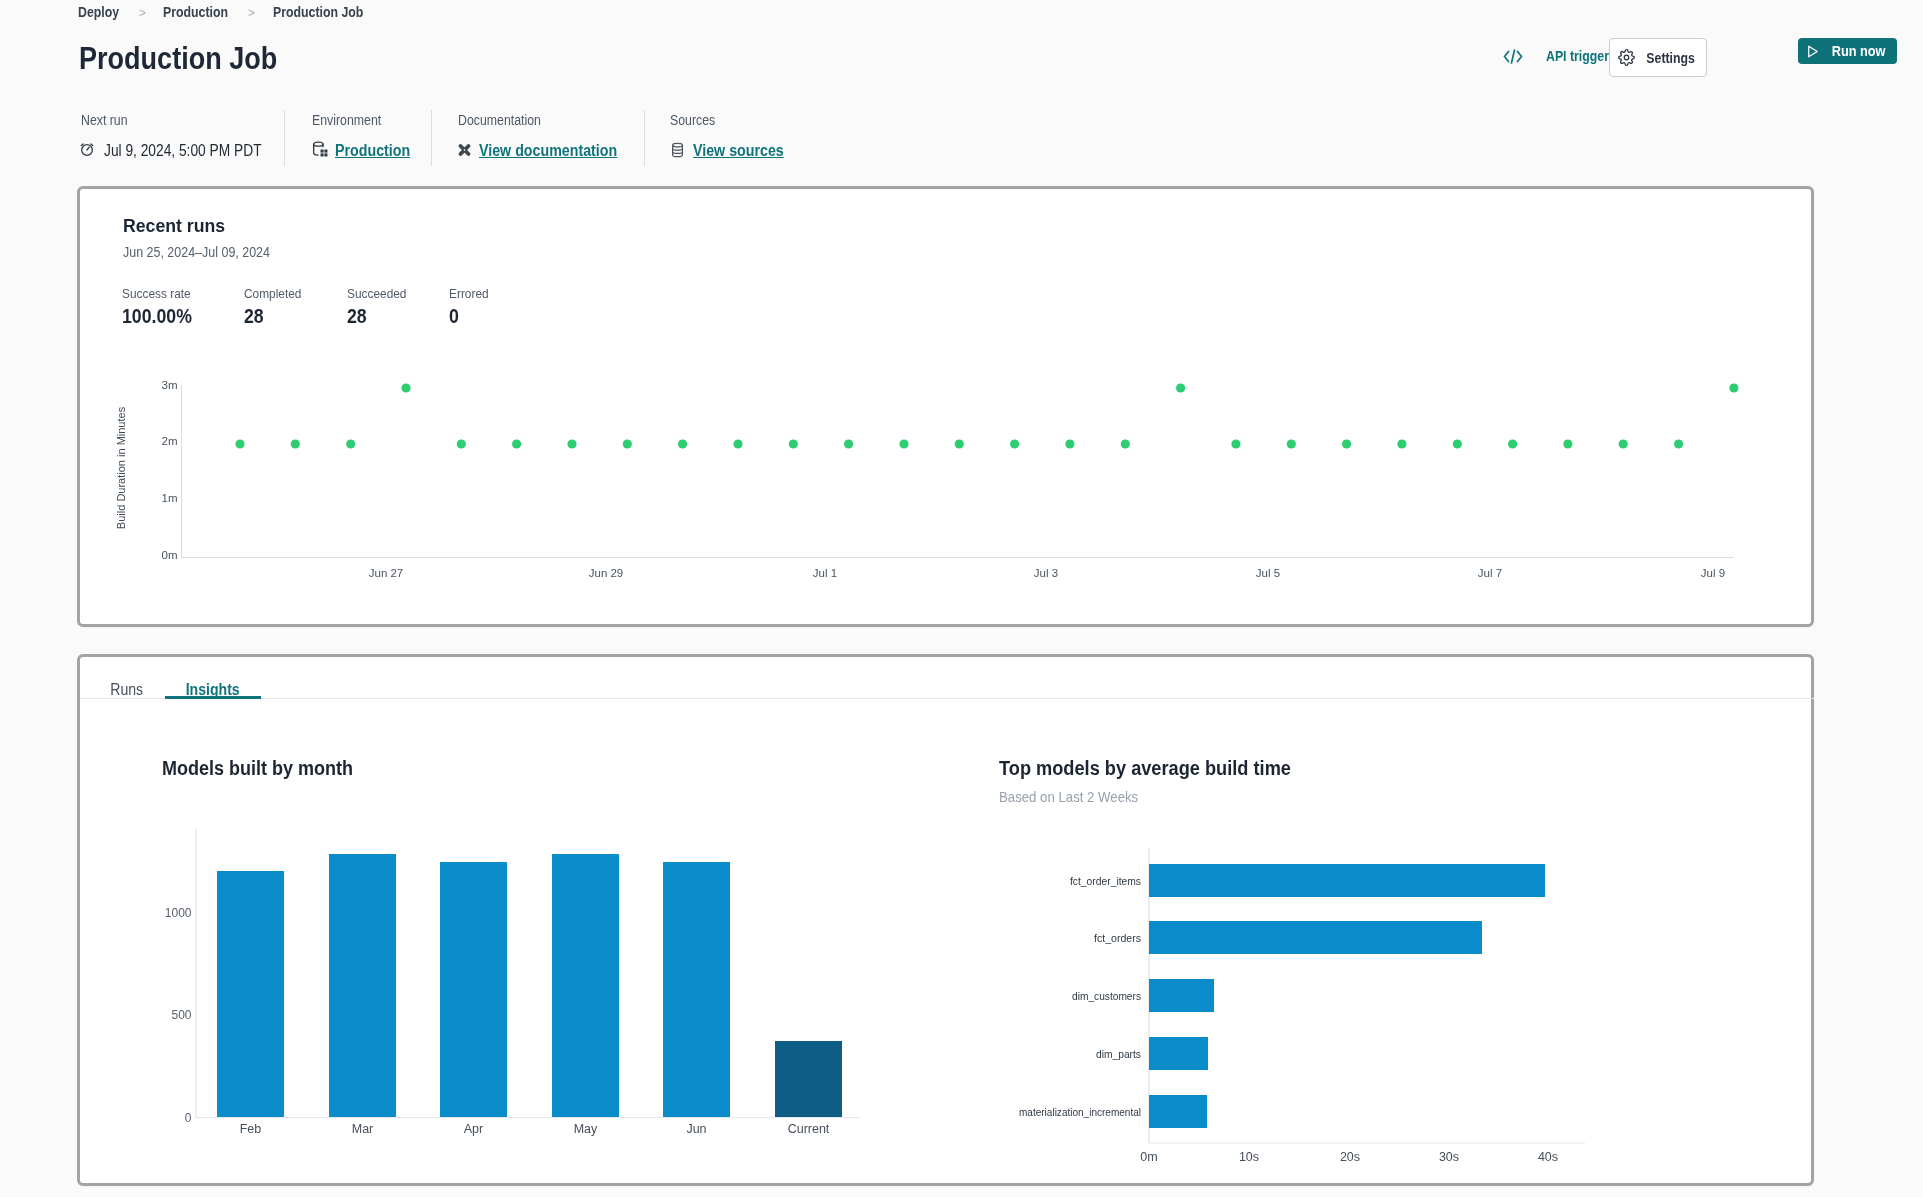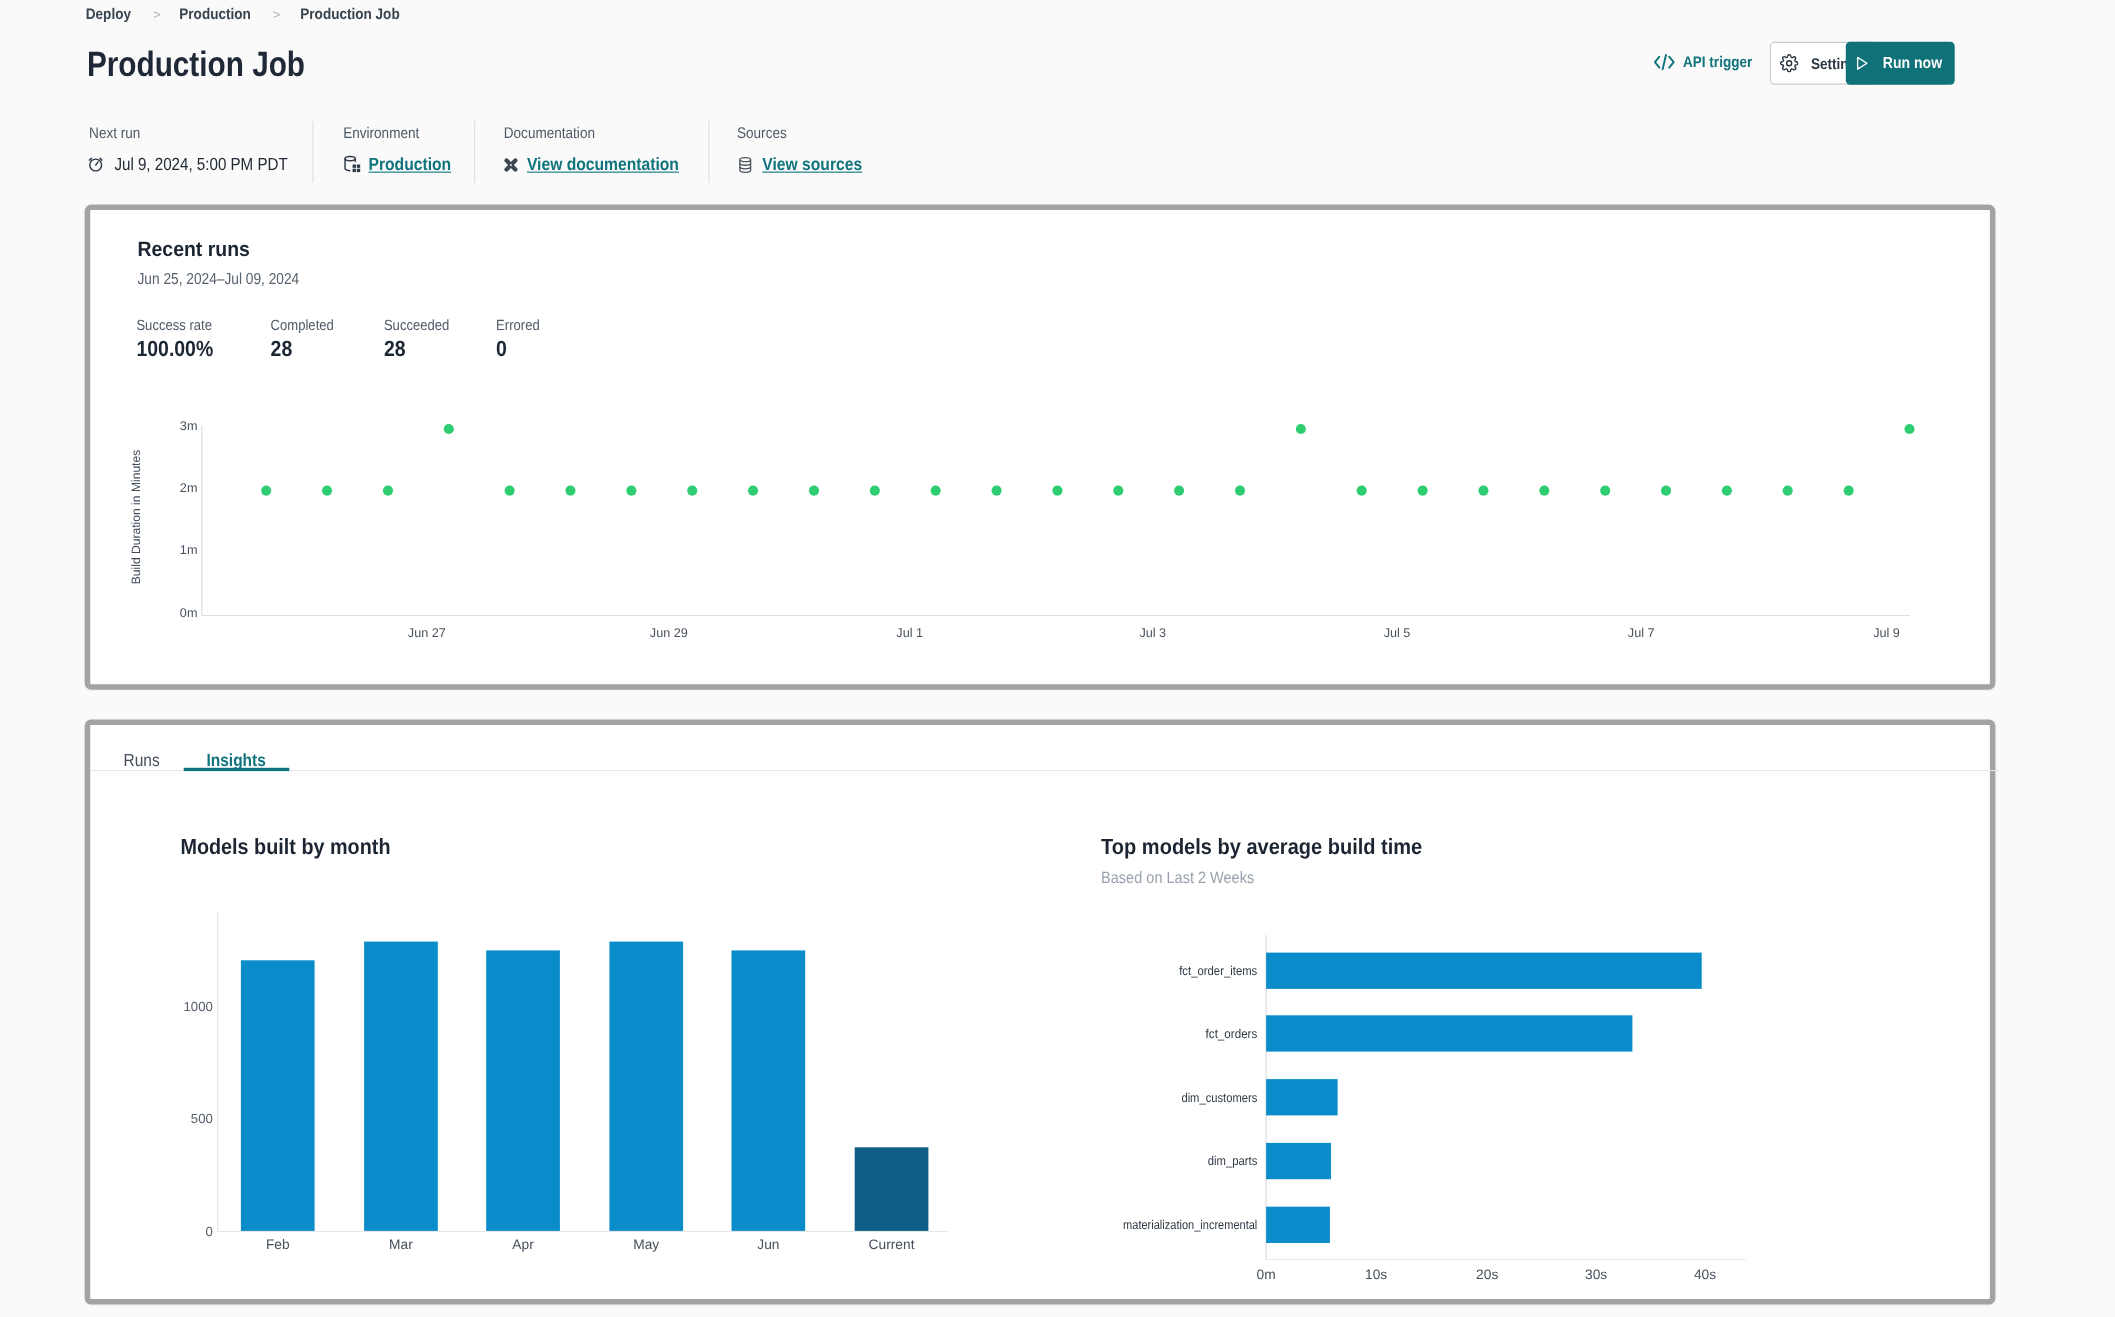--- a/index.html
+++ b/index.html
@@ -1,52 +1,52 @@
 <!DOCTYPE html>
 <html><head>
 <meta charset="utf-8">
 <style>
   * { margin:0; padding:0; box-sizing:border-box; }
   html,body { width:1923px; height:1197px; background:#fafafa; font-family:"Liberation Sans",sans-serif; }
   .abs { position:absolute; }
   #page { position:relative; width:1923px; height:1197px; overflow:hidden;border-radius:30px; }
-  .card { position:absolute; background:#fff; border:5px solid #a3a3a3; border-radius:6px; box-shadow:0 1px 2px rgba(16,24,40,.04); }
+  .card { position:absolute; background:#fff; border:3px solid #a3a3a3; border-radius:6px; box-shadow:0 1px 2px rgba(16,24,40,.04); }
   a.lnk { color:#0e737b; text-decoration:underline; font-weight:600; font-size:16px; transform:scaleX(0.89); transform-origin:0 0; }
   .lbl { font-size:14px; color:#4d5966; transform:scaleX(0.88); transform-origin:0 0; }
   .bc { font-size:14px; font-weight:600; color:#39434e; transform:scaleX(0.88); transform-origin:0 0; line-height:15px; }
   .ct { display:inline-block; transform:scaleX(0.88); }
 </style>
 </head>
 <body>
 <div id="page">
 
   <div class="abs bc" style="left:78px; top:5px;">Deploy</div>
   <div class="abs" style="left:139px; top:6px; color:#a8afb8; font-size:12px;">&gt;</div>
   <div class="abs bc" style="left:163px; top:5px;">Production</div>
   <div class="abs" style="left:248px; top:6px; color:#a8afb8; font-size:12px;">&gt;</div>
   <div class="abs bc" style="left:273px; top:5px; font-weight:700;">Production Job</div>
 
   <div class="abs" style="left:79px; top:42px; font-size:32px; line-height:32px; font-weight:700; color:#1e2836; transform:scaleX(0.845); transform-origin:0 0;">Production Job</div>
 
-  <div class="abs" style="left:1503px; top:48px; display:flex; align-items:center; color:#0e737b; font-weight:600; font-size:14px;">
+  <div class="abs" style="left:1503px; top:48px; display:flex; align-items:center; color:#0e737b; font-weight:600; font-size:14px;gap:16px;">
     <svg width="20" height="15" viewBox="0 0 20 15" style="margin-right:7px;">
       <path d="M5.5 2.5 L1.5 7.5 L5.5 12.5 M14.5 2.5 L18.5 7.5 L14.5 12.5 M11.5 1 L8.5 14" stroke="#0e737b" stroke-width="1.7" fill="none" stroke-linecap="round" stroke-linejoin="round"></path>
     </svg>
     <span class="ct" style="transform-origin:0 50%;">API trigger</span>
   </div>
 
   <div class="abs" style="left:1609px; top:38px; width:98px; height:39px; background:#fff; border:1px solid #c7ccd3; border-radius:4px; display:flex; align-items:center; justify-content:center; font-size:14px; font-weight:600; color:#2b3540;">
     <svg width="17" height="17" viewBox="0 0 24 24" style="margin-right:8px;" fill="none" stroke="#2b3540" stroke-width="1.8" stroke-linecap="round" stroke-linejoin="round">
       <circle cx="12" cy="12" r="3.2"></circle>
       <path d="M19.4 15a1.7 1.7 0 0 0 .34 1.87l.06.06a2 2 0 1 1-2.83 2.83l-.06-.06a1.7 1.7 0 0 0-1.87-.34 1.7 1.7 0 0 0-1 1.55V21a2 2 0 1 1-4 0v-.09a1.7 1.7 0 0 0-1.11-1.55 1.7 1.7 0 0 0-1.87.34l-.06.06a2 2 0 1 1-2.83-2.83l.06-.06a1.7 1.7 0 0 0 .34-1.87 1.7 1.7 0 0 0-1.55-1H3a2 2 0 1 1 0-4h.09a1.7 1.7 0 0 0 1.55-1.11 1.7 1.7 0 0 0-.34-1.87l-.06-.06a2 2 0 1 1 2.83-2.83l.06.06a1.7 1.7 0 0 0 1.87.34h.08a1.7 1.7 0 0 0 1-1.55V3a2 2 0 1 1 4 0v.09a1.7 1.7 0 0 0 1 1.55 1.7 1.7 0 0 0 1.87-.34l.06-.06a2 2 0 1 1 2.83 2.83l-.06.06a1.7 1.7 0 0 0-.34 1.87v.08a1.7 1.7 0 0 0 1.55 1H21a2 2 0 1 1 0 4h-.09a1.7 1.7 0 0 0-1.51 1z"></path>
     </svg>
     <span class="ct">Settings</span>
   </div>
 
-  <div class="abs" style="left:1678px; top:38px; width:99px; height:39px; background:#0e7278; border-radius:4px; display:flex; align-items:center; justify-content:center; font-size:14.5px; font-weight:600; color:#fff;">
+  <div class="abs" style="left:1798px; top:38px; width:99px; height:26px; background:#0e7278; border-radius:4px; display:flex; align-items:center; justify-content:center; font-size:14.5px; font-weight:600; color:#fff;">
     <svg width="15" height="15" viewBox="0 0 24 24" style="margin-right:8px;" fill="none" stroke="#fff" stroke-width="2" stroke-linejoin="round">
       <path d="M6 3.5 L19.5 12 L6 20.5 Z"></path>
     </svg>
     <span class="ct">Run now</span>
   </div>
 
   <div class="abs lbl" style="left:81px; top:112px;">Next run</div>
   <div class="abs lbl" style="left:312px; top:112px;">Environment</div>
   <div class="abs lbl" style="left:458px; top:112px;">Documentation</div>
   <div class="abs lbl" style="left:670px; top:112px;">Sources</div>

